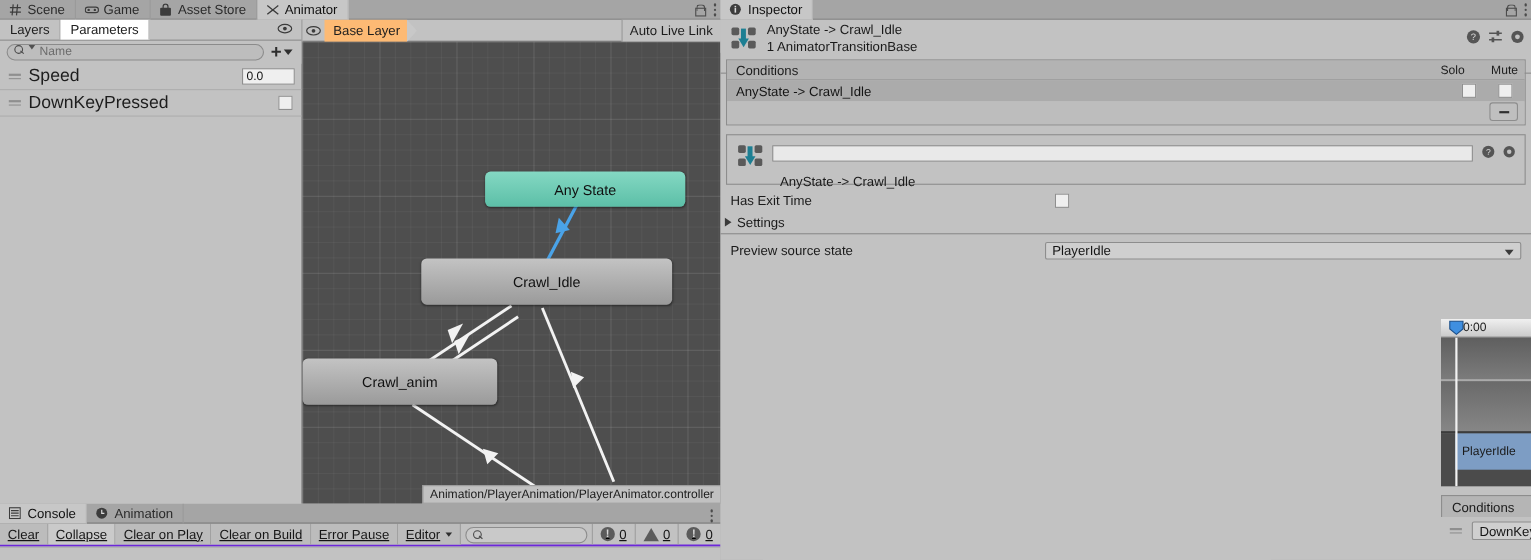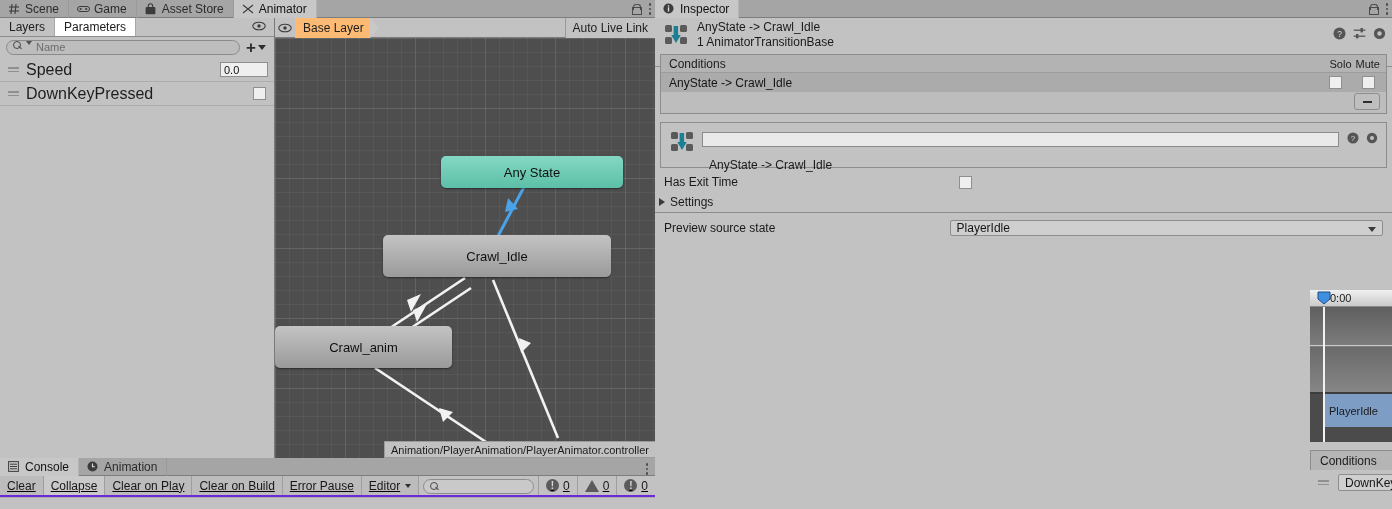--- a/index.html
+++ b/index.html
@@ -152,21 +152,21 @@
 
   .box {
     margin: 6px 5px 0 5px; border: 1px solid #8d8d8d; background: #bdbdbd;
   }
   .box-head {
     height: 18px; background: #b3b3b3; display:flex; align-items:center;
     padding: 0 8px; font-size: 12px; color:#1c1c1c; border-bottom: 1px solid #9c9c9c;
     position: relative;
   }
   .box-head .solomute {
-    position:absolute; right: 6px; top:0; height:18px; display:flex; align-items:center; gap:4px;
+    position:absolute; right: 6px; top:0; height:18px; display:flex; align-items:center; gap:24px;
     font-size: 11px; color:#1c1c1c;
   }
   .list-row {
     height: 19px; display:flex; align-items:center; padding: 0 8px;
     font-size: 12px; color:#141414; background: #ababab; position: relative;
   }
   .list-row .boxes { position:absolute; right: 9px; top: 3px; display:flex; gap: 18px; }
   .list-foot { height: 21px; background: #bdbdbd; position: relative; }
   .minus-btn {
     position:absolute; right: 6px; top: 1px; width: 26px; height: 17px;

